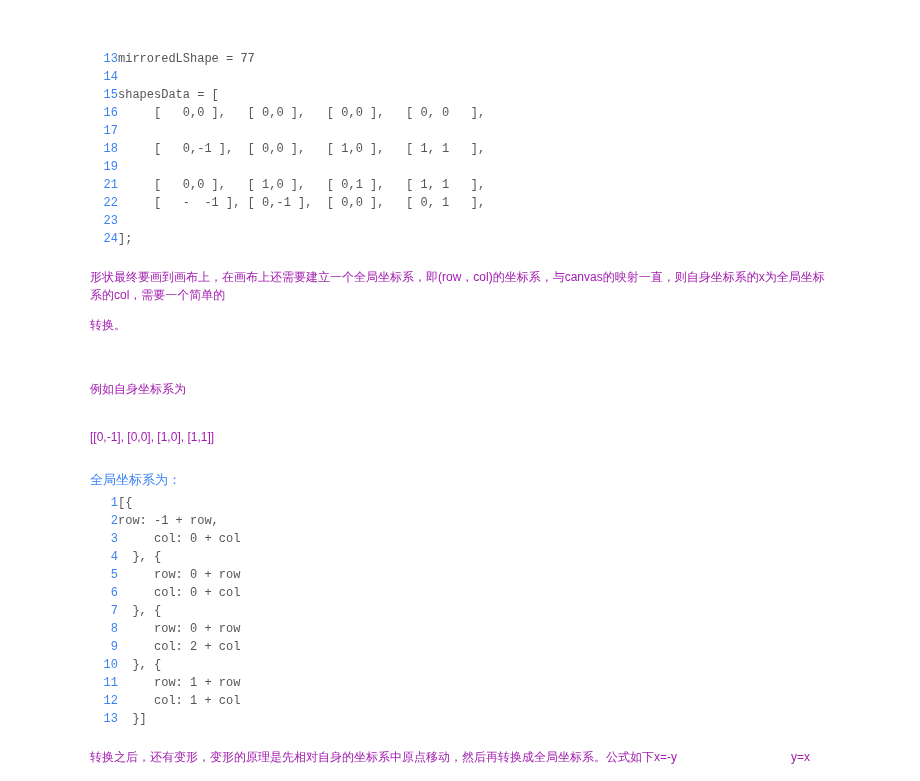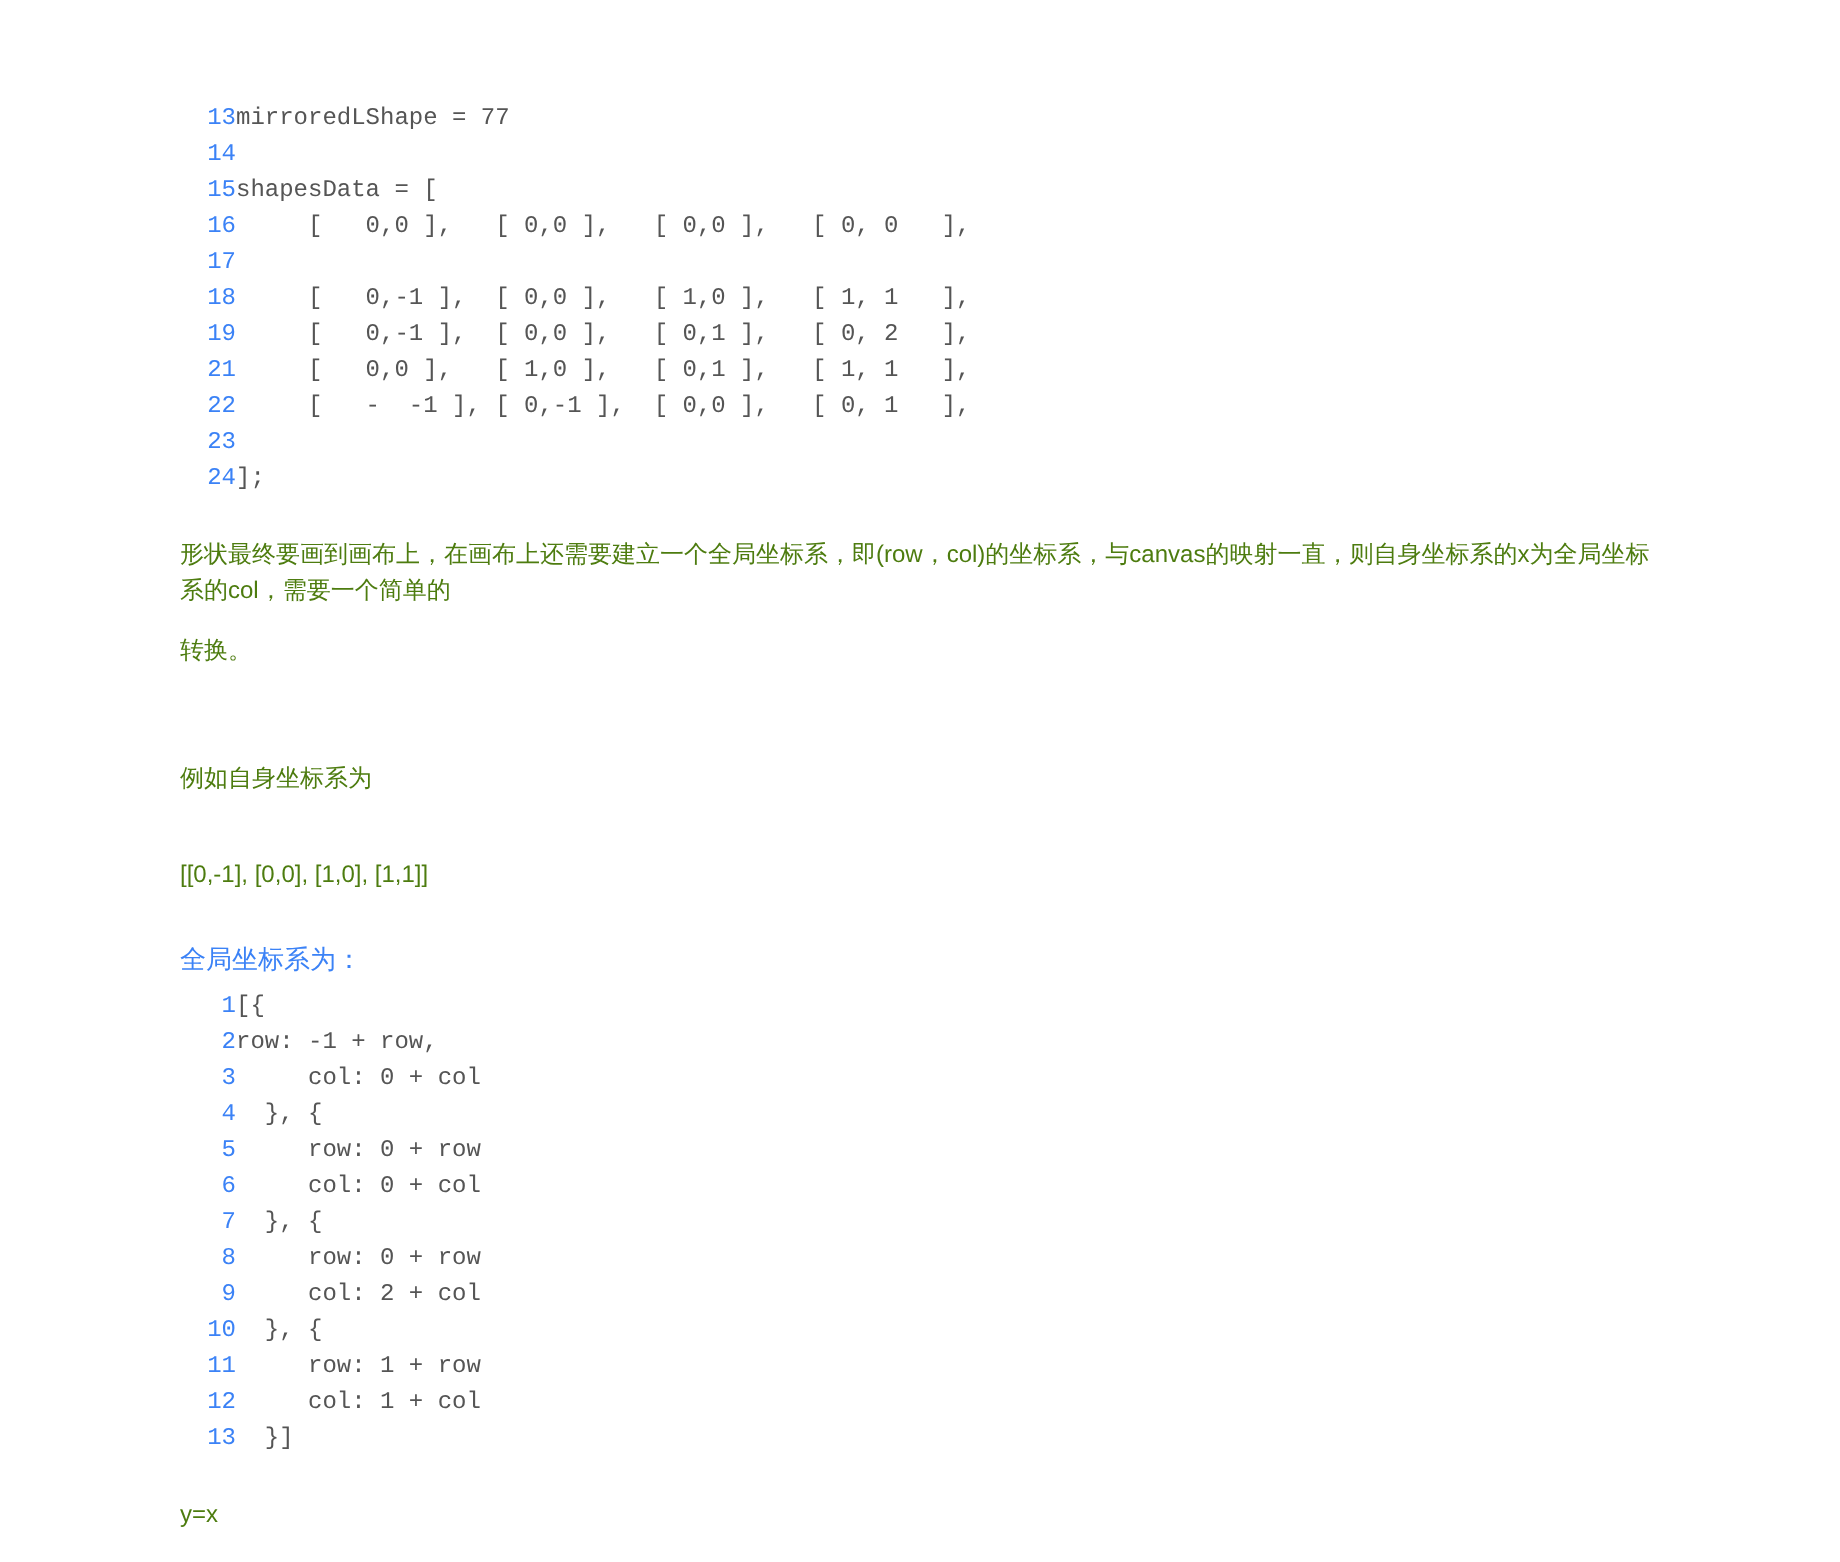--- a/index.html
+++ b/index.html
@@ -27,21 +27,21 @@
     text-align: right;
     color: #3b82f6;
     flex-shrink: 0;
   }
   .code-text {
     white-space: pre;
   }
   .para {
     margin: 12px 0;
     font-size: 12px;
-    color: #4d7c0f;
+    color: #a21caf;
   }
   .heading-gray {
     color: #3b82f6;
     margin-top: 24px;
     margin-bottom: 4px;
     font-size: 13px;
   }
   .formula-row {
     display: flex;
     justify-content: space-between;
@@ -51,21 +51,21 @@
 </head>
 <body>
 
 <div class="code-block" id="code1">
     <div class="code-line"><span class="lineno">13</span><span class="code-text">mirroredLShape = 77</span></div>
     <div class="code-line"><span class="lineno">14</span><span class="code-text"></span></div>
     <div class="code-line"><span class="lineno">15</span><span class="code-text">shapesData = [</span></div>
     <div class="code-line"><span class="lineno">16</span><span class="code-text">     [   0,0 ],   [ 0,0 ],   [ 0,0 ],   [ 0, 0   ],</span></div>
     <div class="code-line"><span class="lineno">17</span></div>
     <div class="code-line"><span class="lineno">18</span><span class="code-text">     [   0,-1 ],  [ 0,0 ],   [ 1,0 ],   [ 1, 1   ],</span></div>
-    <div class="code-line"><span class="lineno">19</span><span class="code-text">     [   0,-1 ],  [ 0,0 ],   [ 0,1 ],   [ 0, 2   ],</span></div>
+    <div class="code-line"><span class="lineno">19</span></div>
     <div class="code-line"><span class="lineno">21</span><span class="code-text">     [   0,0 ],   [ 1,0 ],   [ 0,1 ],   [ 1, 1   ],</span></div>
     <div class="code-line"><span class="lineno">22</span><span class="code-text">     [   -  -1 ], [ 0,-1 ],  [ 0,0 ],   [ 0, 1   ],</span></div>
     <div class="code-line"><span class="lineno">23</span></div>
     <div class="code-line"><span class="lineno">24</span><span class="code-text">];</span></div>
   </div>
 
 <div class="para">形状最终要画到画布上，在画布上还需要建立一个全局坐标系，即(row，col)的坐标系，与canvas的映射一直，则自身坐标系的x为全局坐标系的col，需要一个简单的</div>
 <div class="para">转换。</div>
 
 <div class="para" style="margin-top:46px">例如自身坐标系为</div>
@@ -84,14 +84,15 @@
     <div class="code-line"><span class="lineno">7</span><span class="code-text">  }, {</span></div>
     <div class="code-line"><span class="lineno">8</span><span class="code-text">     row: 0 + row</span></div>
     <div class="code-line"><span class="lineno">9</span><span class="code-text">     col: 2 + col</span></div>
     <div class="code-line"><span class="lineno">10</span><span class="code-text">  }, {</span></div>
     <div class="code-line"><span class="lineno">11</span><span class="code-text">     row: 1 + row</span></div>
     <div class="code-line"><span class="lineno">12</span><span class="code-text">     col: 1 + col</span></div>
     <div class="code-line"><span class="lineno">13</span><span class="code-text">  }]</span></div>
   </div>
 
 <div class="para formula-row">
+  <span>转换之后，还有变形，变形的原理是先相对自身的坐标系中原点移动，然后再转换成全局坐标系。公式如下x=-y</span>
   <span>y=x</span>
 </div>
 
 </body></html>

